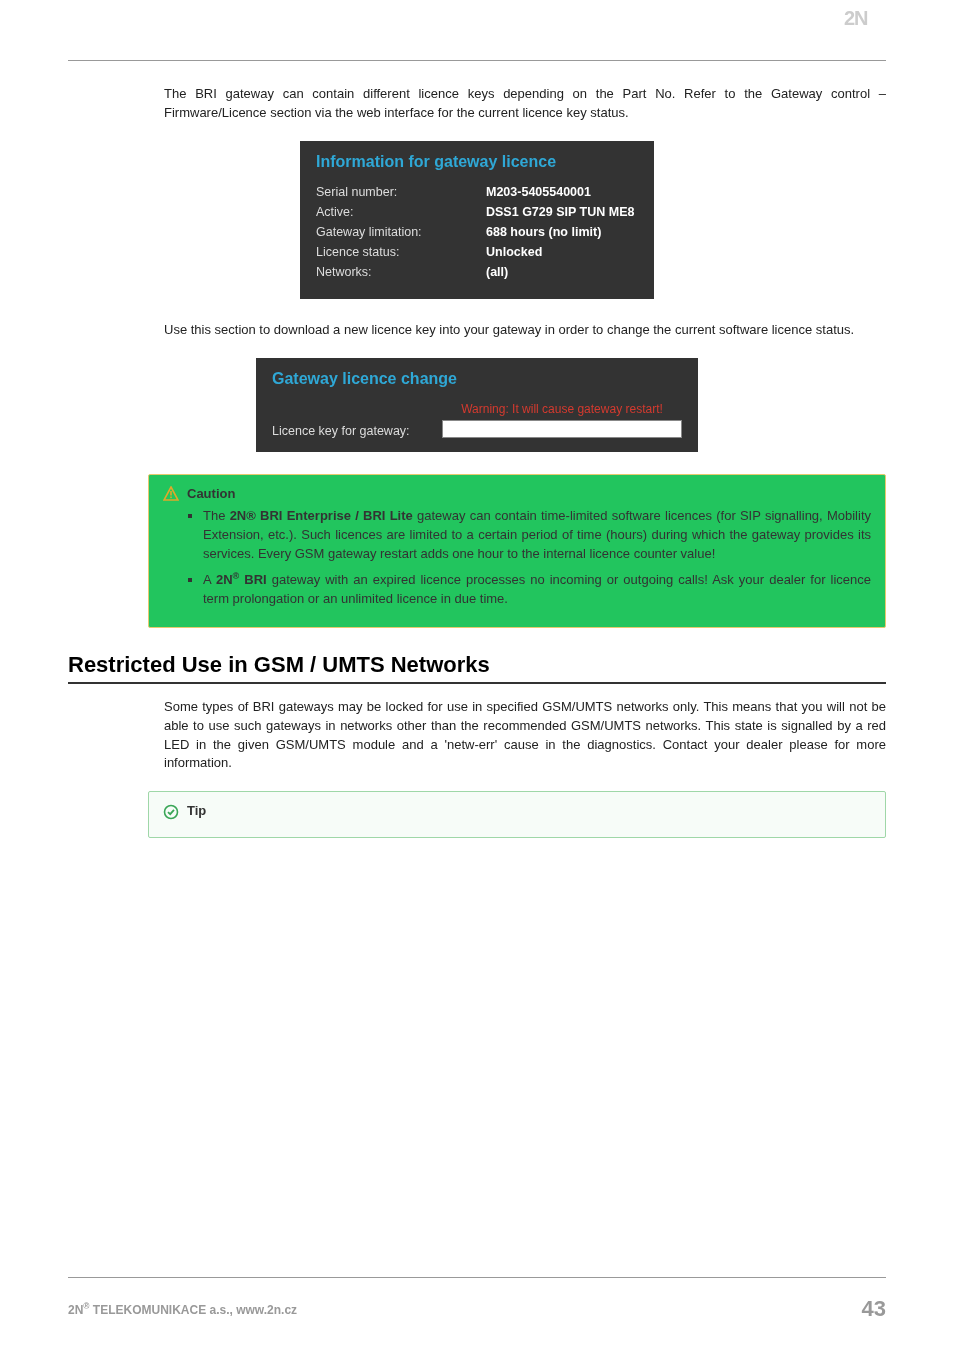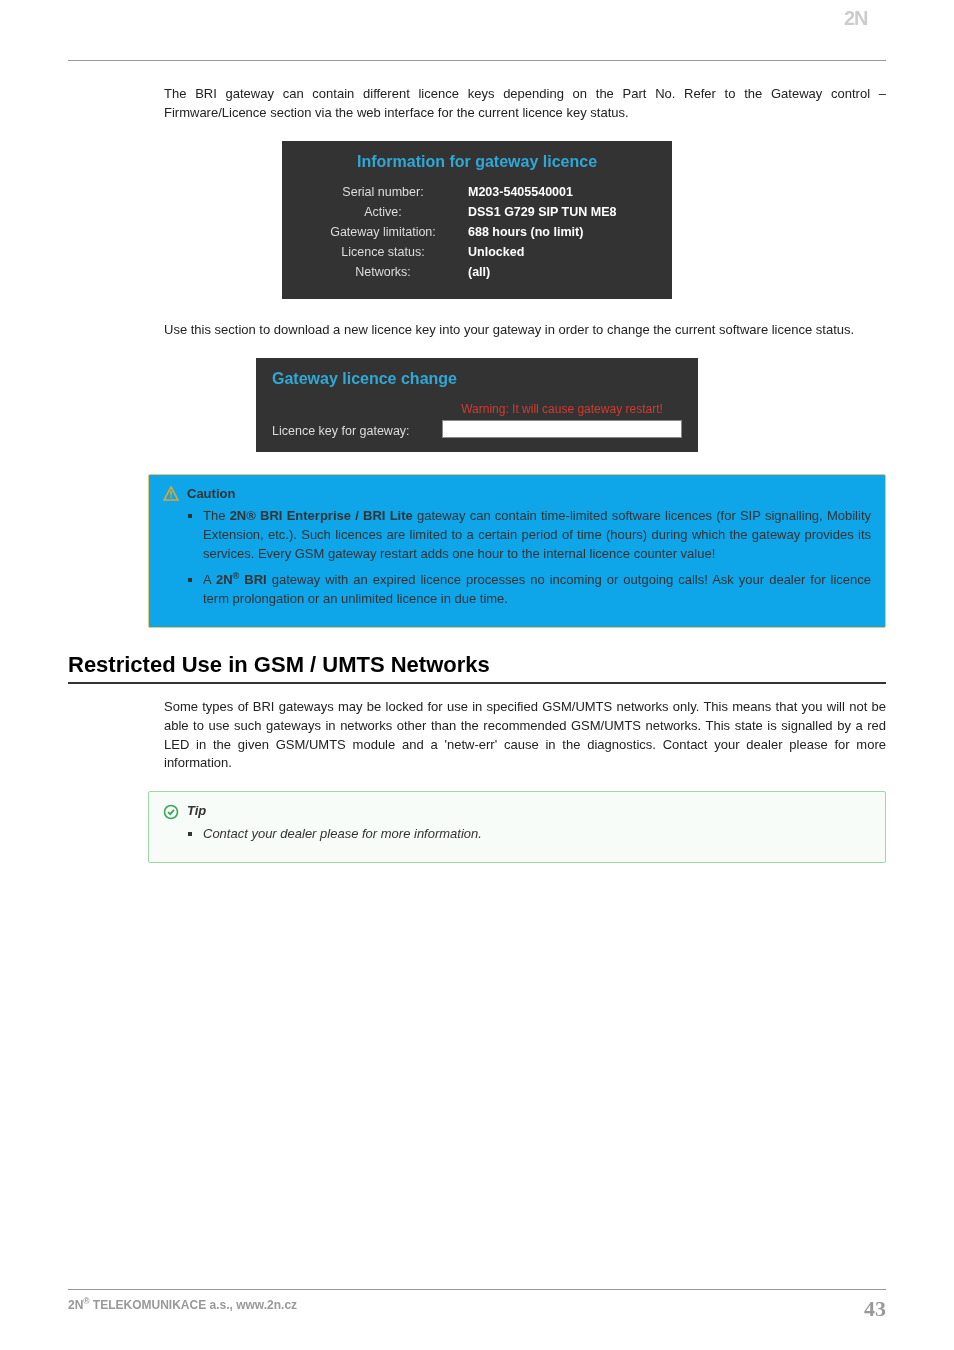--- a/index.html
+++ b/index.html
@@ -45,21 +45,21 @@
     margin: 0 0 18px 0;
     color: #222;
   }
   .panel {
     background: #333333;
     color: #fff;
     padding: 12px 16px 14px 16px;
     margin: 0 auto 22px auto;
     font-family: Arial, Helvetica, sans-serif;
   }
-  .panel-narrow { width: 390px; text-align: center; }
+  .panel-narrow { width: 354px; }
   .panel-wide { width: 442px; }
   .panel-title {
     color: #2fa8d6;
     font-size: 16px;
     font-weight: bold;
     margin-bottom: 14px;
   }
   .panel-row {
     display: flex;
     font-size: 12.5px;
@@ -87,28 +87,27 @@
   .callout {
     border: 1px solid;
     border-radius: 2px;
     padding: 10px 14px 12px 14px;
     margin: 12px 0 18px 0;
     font-size: 13px;
     line-height: 1.45;
   }
   .callout-caution {
     border-color: #e6c96f;
-    background: #0ea5e9;
+    background: #22c55e;
     margin-left: 80px;
   }
   .callout-tip {
     border-color: #9fd7a8;
     background: #f7fcf8;
     margin-left: 80px;
-    font-style: italic;
   }
   .callout-head {
     display: flex;
     align-items: center;
     gap: 8px;
     font-weight: bold;
     margin-bottom: 4px;
   }
   .callout ul { margin: 2px 0 0 40px; padding: 0; }
   .callout ul li { list-style: square; margin-bottom: 6px; text-align: justify; }
@@ -123,30 +122,30 @@
     color: #000000;
   }
   .sub-rule { border-top: 2px solid #333; margin-bottom: 14px; }
 
   .footer {
     position: absolute;
     bottom: 28px;
     left: 68px;
     right: 68px;
     border-top: 1px solid #999;
-    padding-top: 6px;
+    padding-top: 18px;
     display: flex;
     justify-content: space-between;
-    align-items: flex-start;
+    align-items: center;
     font-size: 12px;
     color: #999;
   }
   .footer .left { font-weight: bold; }
   .footer .left sup { font-size: 0.7em; }
-  .footer .pnum { font-size: 22px; font-weight: bold; color: #999; font-family: Liberation Serif, serif; }
+  .footer .pnum { font-size: 22px; font-weight: bold; color: #999; }
 
   .warn-tri {
     width: 16px; height: 16px; display: inline-block;
   }
   .tip-check {
     width: 16px; height: 16px; display: inline-block;
   }
 </style>
 </head>
 <body>
@@ -239,23 +238,20 @@
     <div class="callout callout-tip">
       <div class="callout-head">
         <span class="tip-check">
           <svg width="16" height="16" viewBox="0 0 16 16">
             <circle cx="8" cy="8" r="6.5" fill="none" stroke="#3aa657" stroke-width="1.6"></circle>
             <polyline points="5,8.2 7.2,10.2 11,5.8" fill="none" stroke="#3aa657" stroke-width="1.8"></polyline>
           </svg>
         </span>
         <span>Tip</span>
       </div>
-      <ul>
-        <li><span>Contact your dealer please for more information.</span></li>
-      </ul>
     </div>
 
   </div>
 </div>
 
 <div class="footer">
   <div class="left">
     <span>2N</span><sup>®</sup><span> TELEKOMUNIKACE a.s., www.2n.cz</span>
   </div>
   <div class="pnum">43</div>

